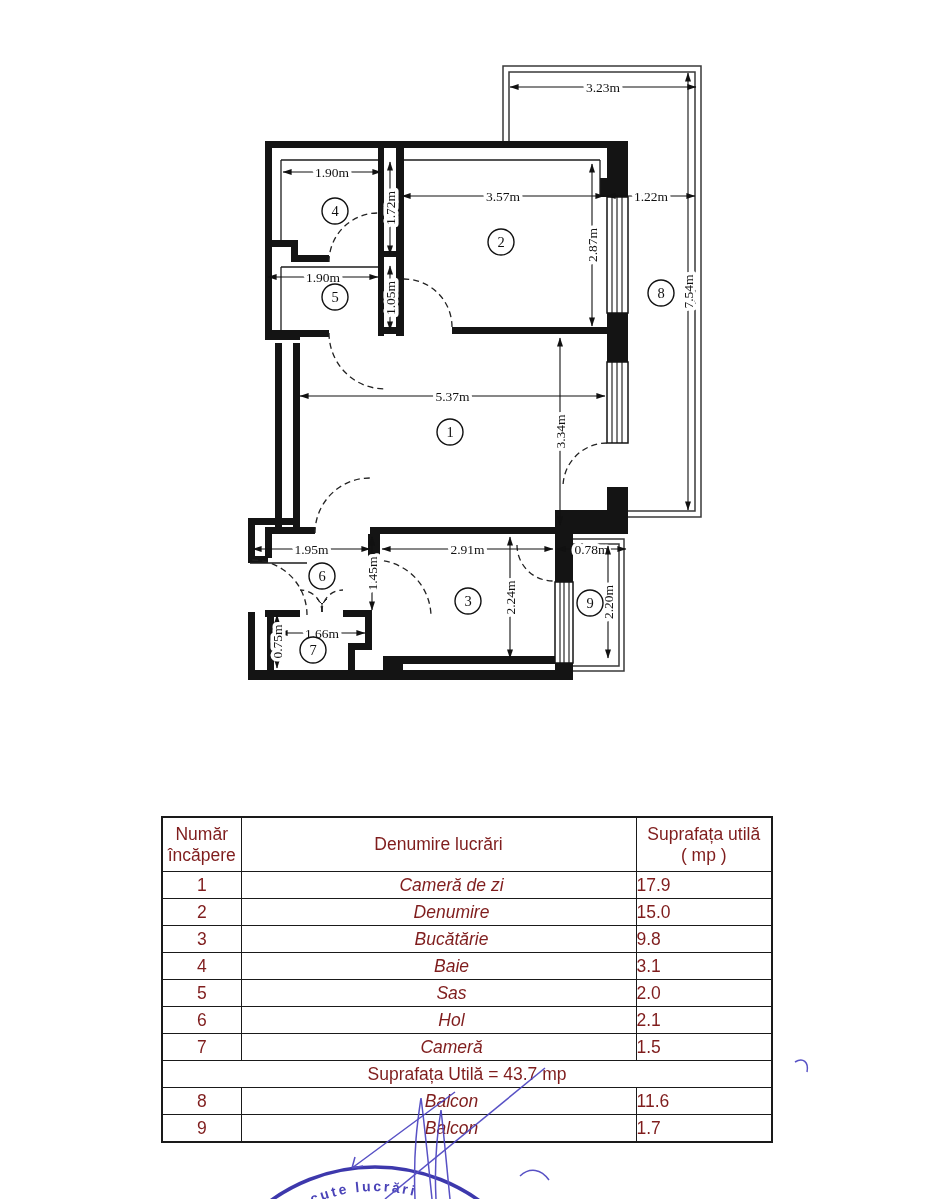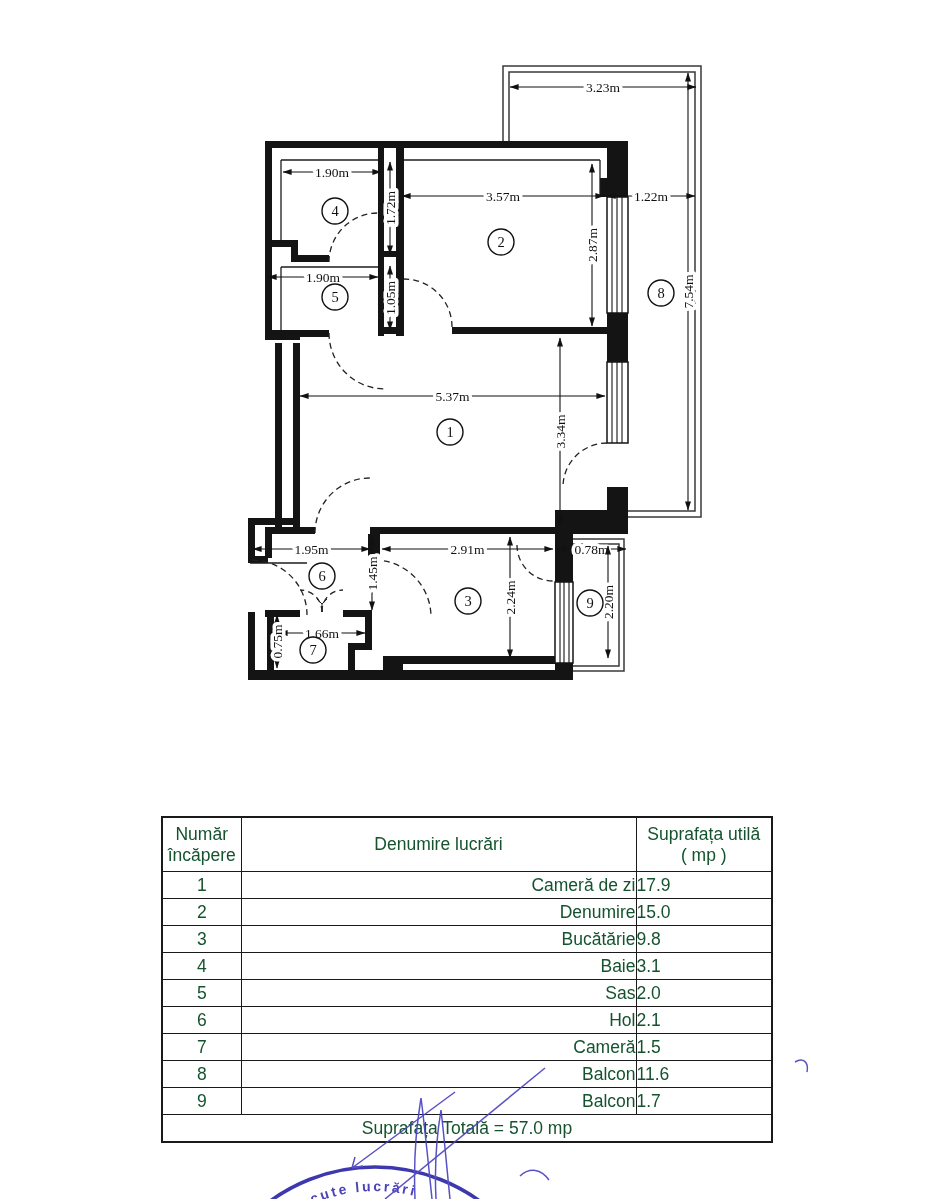--- a/index.html
+++ b/index.html
@@ -15,26 +15,26 @@
   .doors .ymark{stroke-dasharray:none;stroke-width:1;}
   .dims line{stroke:#111;stroke-width:1.1;}
   .dims text{font-family:"Liberation Serif",serif;font-size:13.5px;fill:#111;
              stroke:#fff;stroke-width:7px;paint-order:stroke;stroke-linejoin:round;}
   .roomnums circle{fill:#fff;stroke:#111;stroke-width:1.4;}
   .roomnums text{font-family:"Liberation Serif",serif;font-size:14.5px;fill:#111;}
   .stamp{opacity:.92;}
 
   #room-table{position:absolute;left:161px;top:816px;width:610px;z-index:1;
               border-collapse:collapse;table-layout:fixed;
-              font-size:17.5px;color:#14532d;padding-left:48px;}
+              font-size:17.5px;color:#7f1d1d;padding-left:48px;}
   #room-table, #room-table td{border:1.4px solid #1a1a1a;}
   #room-table{border:2.6px solid #1a1a1a;}
   #room-table td{padding:0;height:26px;vertical-align:middle;background:transparent;}
   #room-table td.c-nr{text-align:center;}
-  #room-table td.c-name{text-align:right;padding-left:26px;}
+  #room-table td.c-name{text-align:center;padding-left:26px;font-style:italic;}
   #room-table td.c-area{text-align:left;}
   #room-table tr.hdr td{height:53px;text-align:center;line-height:1.2;}
   #room-table td.merged{text-align:center;}
 </style>
 </head>
 <body>
 
 <svg id="plan-svg" width="929" height="1199" viewBox="0 0 929 1199">
   <defs>
     <marker id="dimArrow" markerWidth="11" markerHeight="8" refX="8.6" refY="3" orient="auto" markerUnits="userSpaceOnUse">
@@ -321,26 +321,26 @@
         <td class="c-nr">6</td>
         <td class="c-name">Hol</td>
         <td class="c-area">2.1</td>
       </tr>
       <tr>
         <td class="c-nr">7</td>
         <td class="c-name">Cameră</td>
         <td class="c-area">1.5</td>
       </tr>
       <tr>
+        <td colspan="3" class="merged">Suprafața Utilă = 43.7 mp</td>
+      </tr>
+      <tr>
         <td class="c-nr">8</td>
         <td class="c-name">Balcon</td>
         <td class="c-area">11.6</td>
       </tr>
       <tr>
         <td class="c-nr">9</td>
         <td class="c-name">Balcon</td>
         <td class="c-area">1.7</td>
       </tr>
-      <tr>
-        <td colspan="3" class="merged">Suprafața Totală = 57.0 mp</td>
-      </tr>
     </tbody>
 </table>
 
 </body></html>

